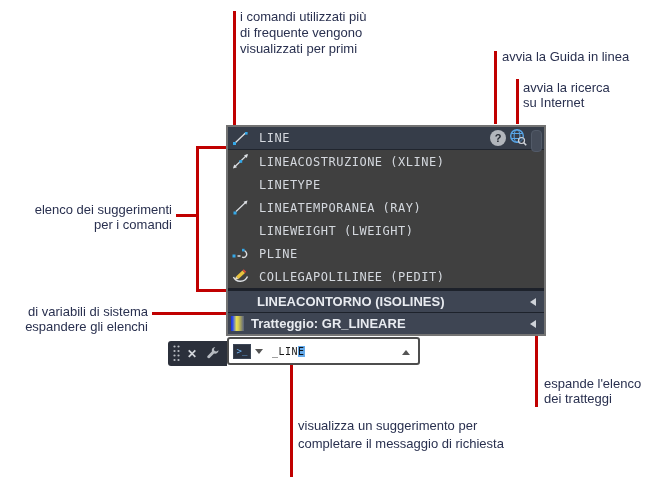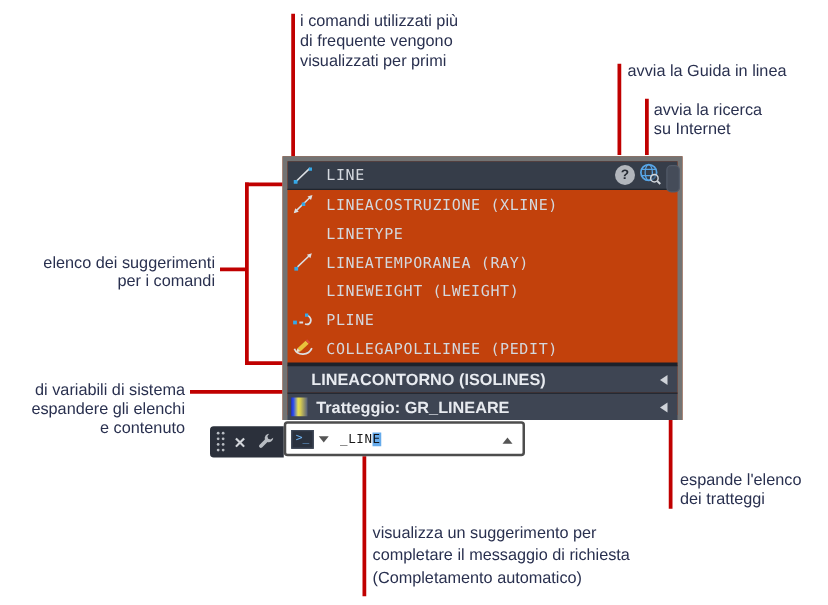--- a/index.html
+++ b/index.html
@@ -6,31 +6,31 @@
   #stage{position:relative;width:662px;height:484px;background:#ffffff;overflow:hidden;
          font-family:"Liberation Sans",sans-serif;}
 
   
   .note{position:absolute;color:#29304f;font-size:13px;line-height:16px;}
   .note.rt{text-align:right;}
   .callout{position:absolute;background:#c00000;}
 
   
   #panel{position:absolute;left:226px;top:125px;width:320px;height:211px;
-         background:#c2410c;border:4px solid #737373;box-sizing:border-box;}
+         background:#404040;border:2px solid #737373;box-sizing:border-box;}
   .cmd-row{height:23px;display:flex;align-items:center;padding-left:3px;
            font-family:"DejaVu Sans Mono",monospace;font-size:12px;color:#d4d8de;
            letter-spacing:0.5px;white-space:nowrap;}
   .cmd-row.selected{background:#363d49;border-bottom:1px solid #20252e;height:22px;position:relative;}
   .icon-box{width:20px;height:17px;margin-right:8px;flex:0 0 20px;}
   .sec-row{height:22px;display:flex;align-items:center;box-sizing:border-box;
            background:#3e4553;border-top:1px solid #1d222b;
            font-size:13px;font-weight:bold;color:#e8ebf0;position:relative;white-space:nowrap;}
   .sec-row .lbl{padding-left:6px;}
-  .sec-row.indent .lbl{padding-left:19px;}
+  .sec-row.indent .lbl{padding-left:29px;}
   .tri-left{position:absolute;right:8px;top:50%;margin-top:-4px;width:0;height:0;
             border-top:4px solid transparent;border-bottom:4px solid transparent;
             border-right:6px solid #cfd3d9;}
   #scroll-thumb{position:absolute;left:303px;top:3px;width:9px;height:20px;
                 background:#454c59;border:1px solid #525a68;border-radius:4px;}
   #help-btn{position:absolute;left:262px;top:3px;width:16px;height:16px;border-radius:50%;
             background:#b2b6bc;color:#262b33;font-size:11px;font-weight:bold;
             display:flex;align-items:center;justify-content:center;font-family:"Liberation Sans",sans-serif;letter-spacing:0;}
   #search-btn{position:absolute;left:281px;top:1px;width:19px;height:19px;}
   .hatch-swatch{width:13px;height:15px;margin:0 7px 0 3px;
@@ -72,26 +72,24 @@
     <div>elenco dei suggerimenti</div>
     <div>per i comandi</div>
   </div>
   <div class="note" style="left:523px;top:80px;line-height:15px;">
     <div>avvia la ricerca</div>
     <div>su Internet</div>
   </div>
   <div class="note rt" style="left:8px;top:304px;width:140px;line-height:15px;">
     <div>di variabili di sistema</div>
     <div>espandere gli elenchi</div>
-    <div>e contenuto</div>
   </div>
   <div class="note" style="left:298px;top:417px;line-height:18px;">
     <div>visualizza un suggerimento per</div>
     <div>completare il messaggio di richiesta</div>
-    <div>(Completamento automatico)</div>
   </div>
   <div class="note" style="left:544px;top:376px;line-height:15px;">
     <div>espande l'elenco</div>
     <div>dei tratteggi</div>
   </div>
 
   <div class="callout" style="left:233px;top:11px;width:3px;height:114px;"></div>
   <div class="callout" style="left:494px;top:51px;width:3px;height:73px;"></div>
   <div class="callout" style="left:516px;top:79px;width:3px;height:45px;"></div>
   <div class="callout" style="left:196px;top:146px;width:3px;height:146px;"></div>

